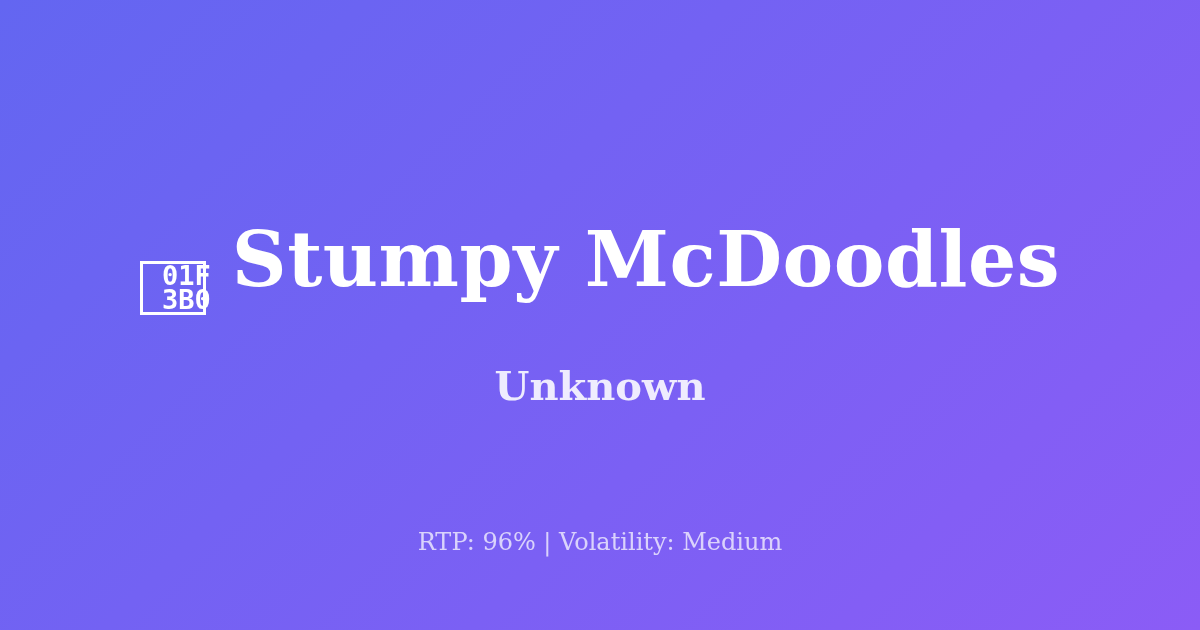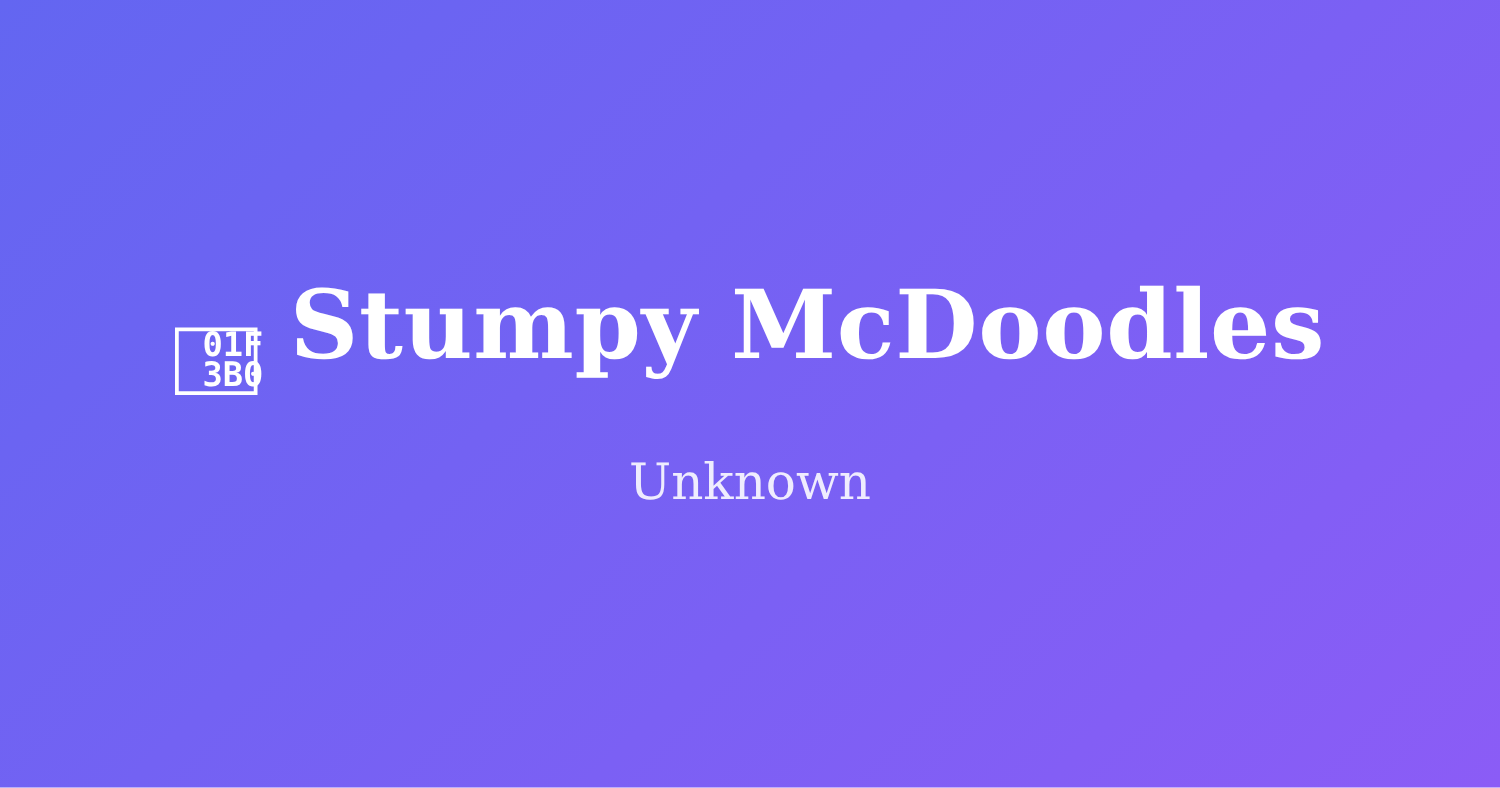--- a/index.html
+++ b/index.html
@@ -78,21 +78,21 @@
   }
 
   
   .subtitle {
     position: absolute;
     left: 0;
     right: 0;
     top: 362px;
     text-align: center;
     font-family: "DejaVu Serif", "Liberation Serif", serif;
-    font-weight: 400;
+    font-weight: 700;
     font-size: 40px;
     line-height: 48px;
     color: rgba(255, 255, 255, 0.88);
   }
 
   
   .footer-stats {
     position: absolute;
     left: 0;
     right: 0;
@@ -113,14 +113,15 @@
   <div class="title-row">
     <span class="tofu">
       <span class="tofu-row">01F</span>
       <span class="tofu-row">3B0</span>
     </span>
     <span class="game-title">Stumpy McDoodles</span>
   </div>
 
   <div class="subtitle">Unknown</div>
 
+  <div class="footer-stats">RTP: 96% | Volatility: Medium</div>
 
 </div>
 
 </body></html>

